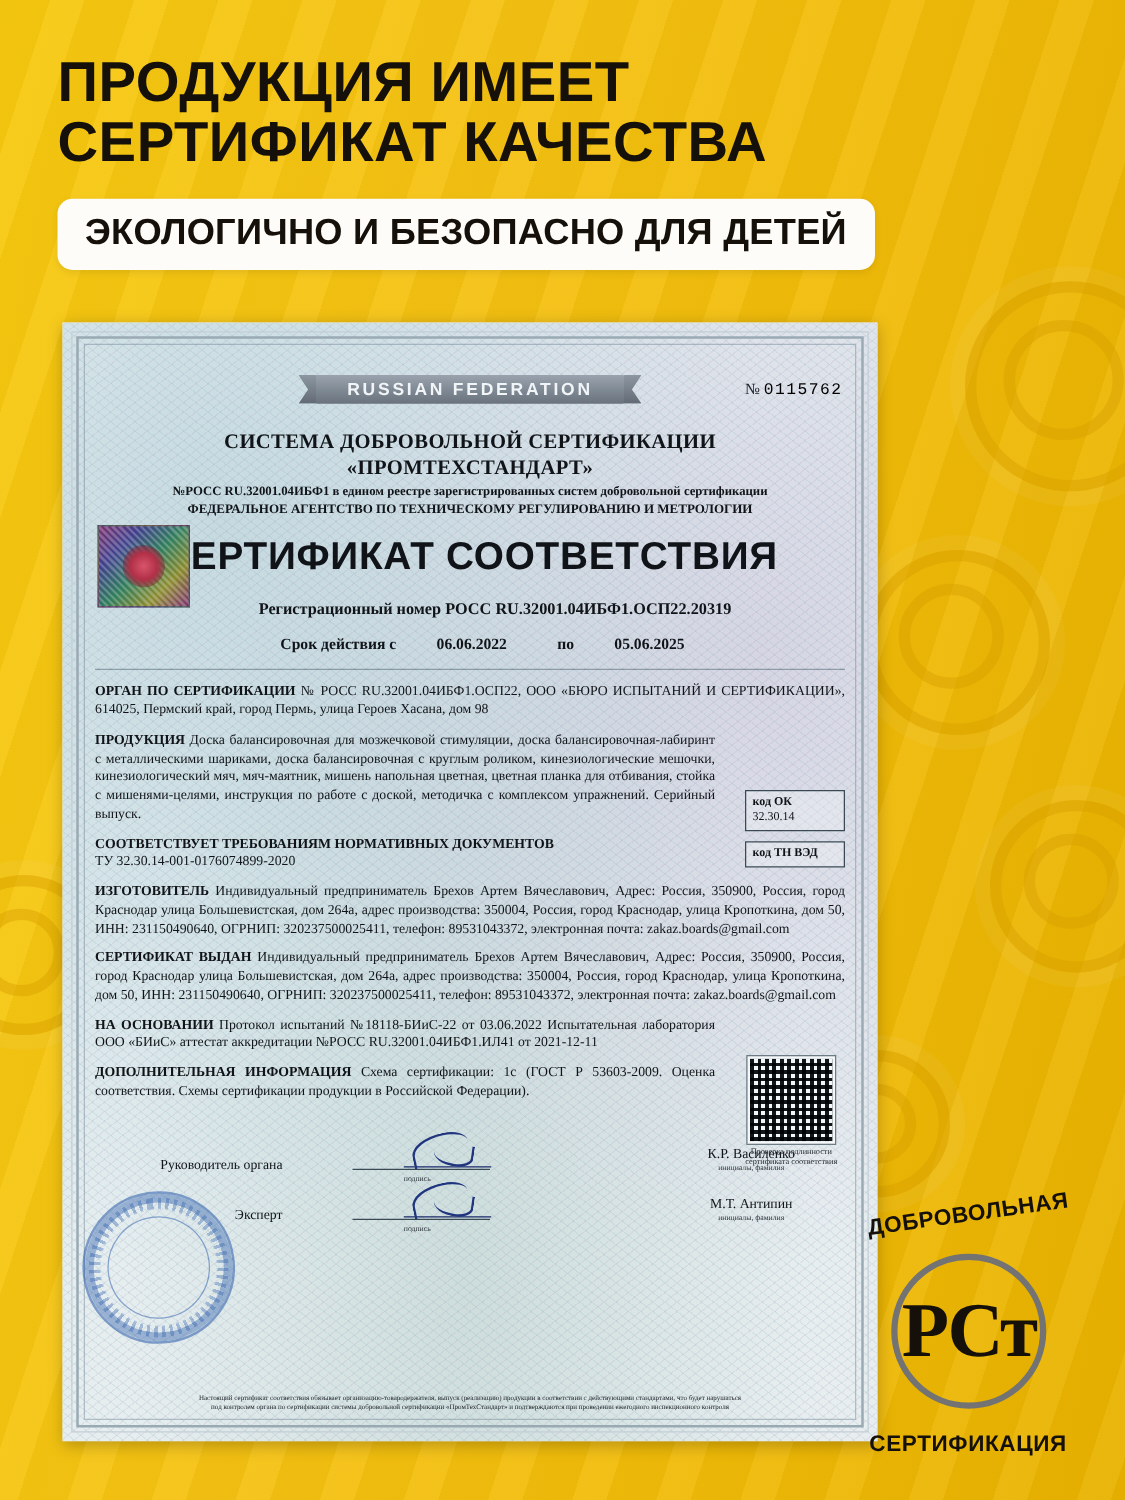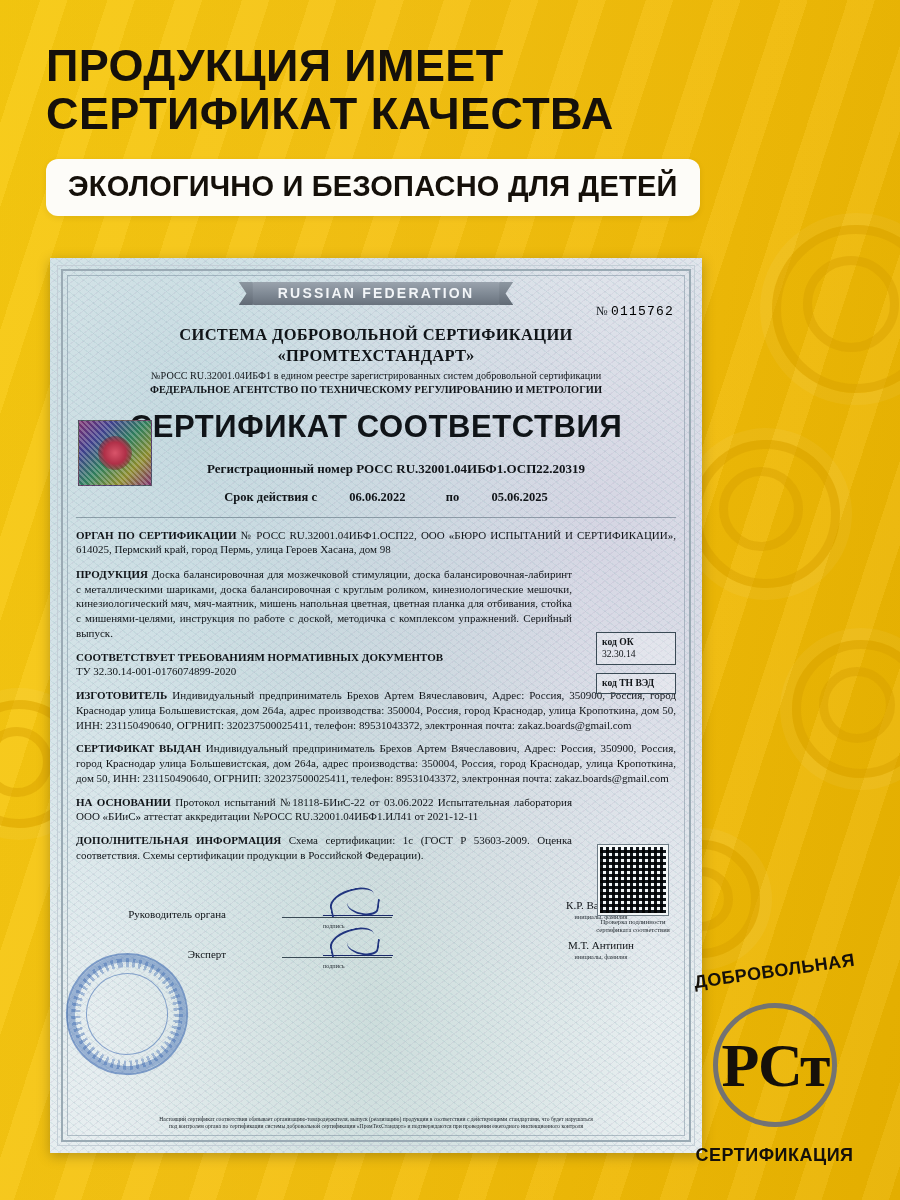--- a/index.html
+++ b/index.html
@@ -154,21 +154,21 @@
   .cert-inner {
     position: absolute;
     left: 26px; top: 22px; right: 26px; bottom: 20px;
     font-family: "Liberation Serif", serif;
     color: #101418;
   }
 
   
   .rf-banner-wrap {
     text-align: center;
-    margin-top: 2px;
+    margin-top: 20px;
   }
   .rf-banner {
     display: inline-block;
     background: linear-gradient(180deg, #9aa3ad 0%, #7e8893 55%, #69727d 100%);
     color: #f2f5f8;
     font-family: "Liberation Sans", sans-serif;
     font-weight: bold;
     font-size: 14px;
     letter-spacing: 2.2px;
     padding: 3px 26px 4px 26px;
@@ -205,20 +205,21 @@
     font-size: 16.5px;
     font-weight: bold;
     letter-spacing: 0.3px;
     line-height: 1.25;
   }
   .sys-sub {
     text-align: center;
     font-size: 10.2px;
     line-height: 1.3;
     margin-top: 3px;
+    font-weight: bold;
   }
   .agency {
     text-align: center;
     font-size: 10.4px;
     font-weight: bold;
     margin-top: 1px;
   }
   .main-title {
     text-align: center;
     font-family: "Liberation Sans", sans-serif;

